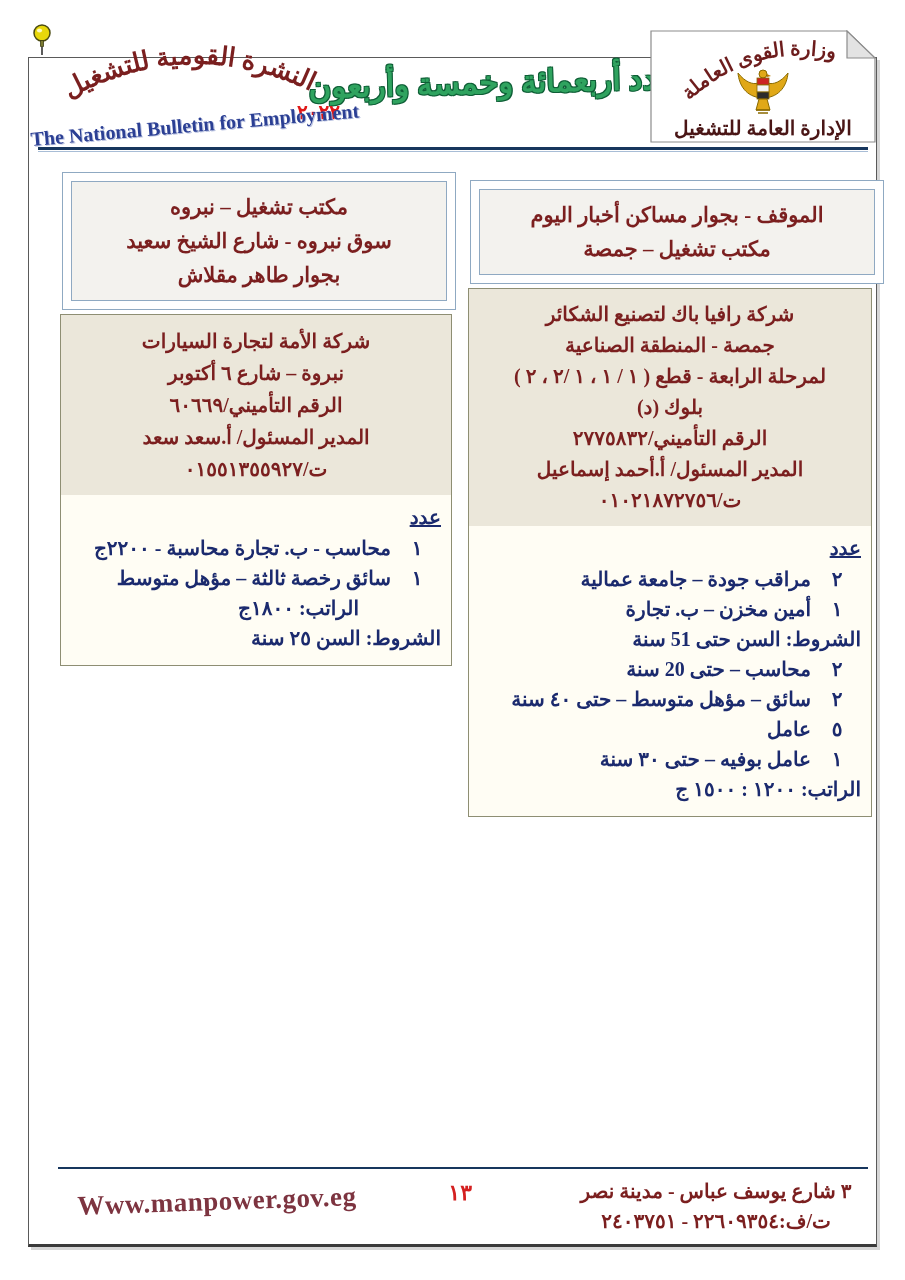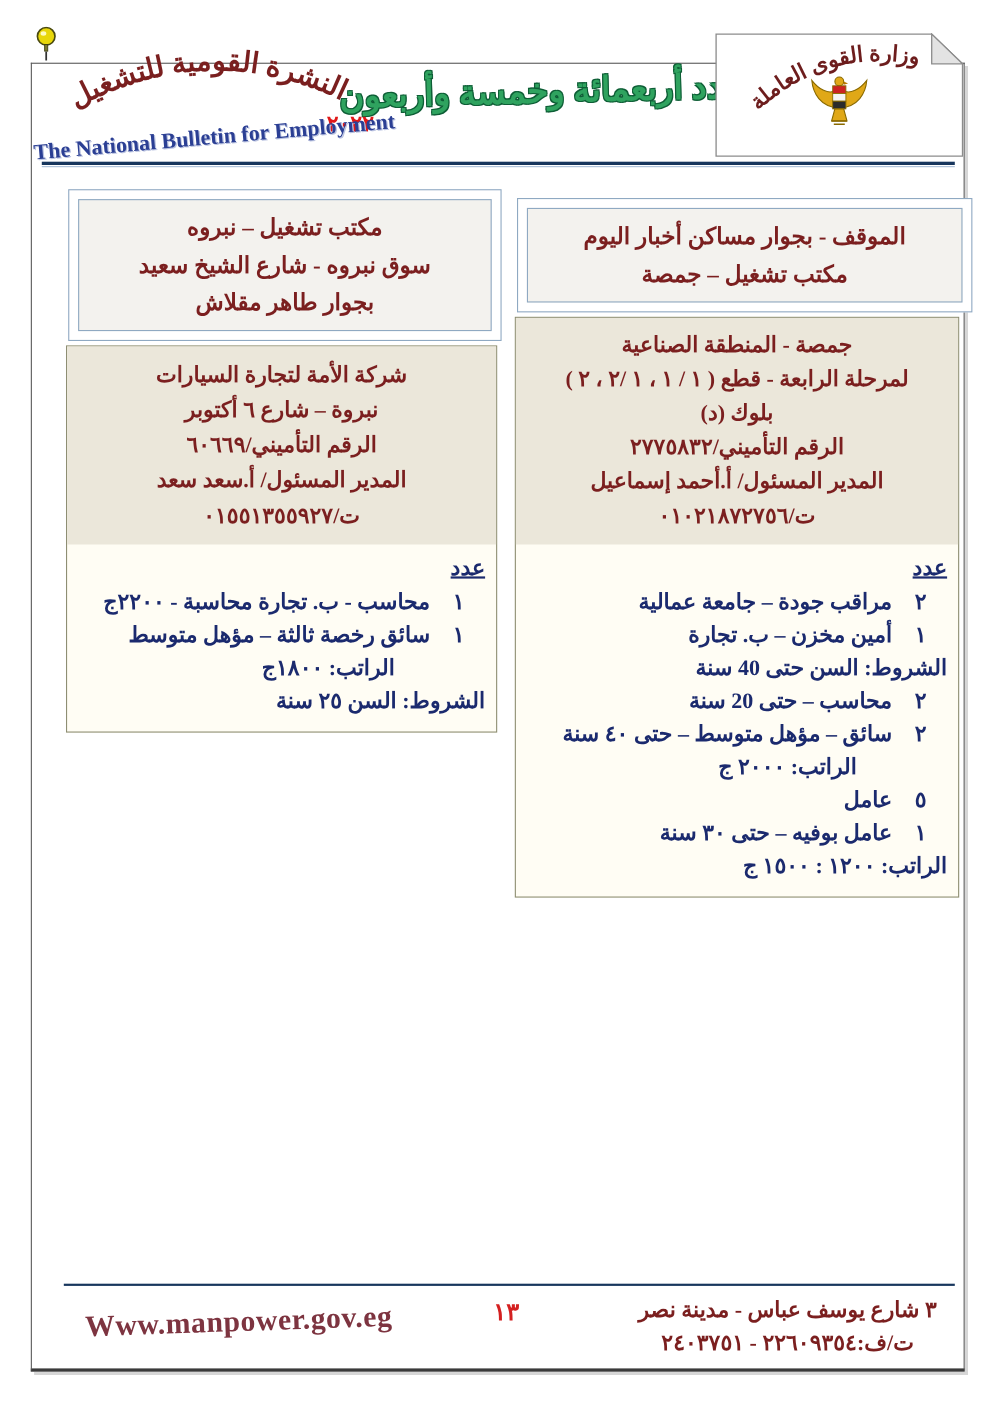--- a/index.html
+++ b/index.html
@@ -109,20 +109,21 @@
       <path d="M28 30 C44 29 51 17 52 5 C45 14 37 17 32 15 L28 22 Z" fill="#e0a817" stroke="#8a6a00" stroke-width="1"></path>
       <circle cx="27" cy="6" r="4" fill="#e0a817" stroke="#8a6a00" stroke-width="1"></circle>
       <path d="M31 6 L35 8 L31 9 Z" fill="#b87700"></path>
       <rect x="21" y="10" width="12" height="7" fill="#cc2222" stroke="#8a6a00" stroke-width="0.8"></rect>
       <rect x="21" y="17" width="12" height="7" fill="#f5f5f5" stroke="#8a6a00" stroke-width="0.8"></rect>
       <rect x="21" y="24" width="12" height="7" fill="#2b2b2b" stroke="#8a6a00" stroke-width="0.8"></rect>
       <path d="M23 31 L31 31 L34 42 L20 42 Z" fill="#e0a817" stroke="#8a6a00" stroke-width="1"></path>
       <path d="M20 42 L34 42 M22 45 L32 45" stroke="#8a6a00" stroke-width="1.4"></path>
     </g>
   </svg>
+  <div class="abs ministry-dept">الإدارة العامة للتشغيل</div>
 </div>
 
 <div class="abs header-rule"></div>
 
 <div class="abs office-box office-right">
   <div class="office-inner">
     <div>الموقف - بجوار مساكن أخبار اليوم</div>
     <div>مكتب تشغيل – جمصة</div>
   </div>
 </div>
@@ -130,47 +131,47 @@
 <div class="abs office-box office-left">
   <div class="office-inner">
     <div>مكتب تشغيل – نبروه</div>
     <div>سوق نبروه - شارع الشيخ سعيد</div>
     <div>بجوار طاهر مقلاش</div>
   </div>
 </div>
 
 <div class="abs card card-right">
   <div class="card-info">
+    <div>شركة رافيا باك لتصنيع الشكائر</div>
     <div>جمصة - المنطقة الصناعية</div>
     <div>لمرحلة الرابعة - قطع ( ١ / ١ ، ١ /٢ ، ٢ )</div>
     <div>بلوك (د)</div>
     <div>الرقم التأميني/٢٧٧٥٨٣٢</div>
     <div>المدير المسئول/ أ.أحمد إسماعيل</div>
     <div>ت/٠١٠٢١٨٧٢٧٥٦</div>
   </div>
   <div class="card-jobs">
     <div class="jobs-header">عدد</div>
     <div class="job-row">
       <span class="job-count">٢</span>
       <span class="job-text">مراقب جودة – جامعة عمالية</span>
     </div>
     <div class="job-row">
       <span class="job-count">١</span>
       <span class="job-text">أمين مخزن – ب. تجارة</span>
     </div>
-    <div class="job-row flush">الشروط: السن حتى 40 سنة</div>
+    <div class="job-row flush">الشروط: السن حتى 51 سنة</div>
     <div class="job-row">
       <span class="job-count">٢</span>
       <span class="job-text">محاسب – حتى 20 سنة</span>
     </div>
     <div class="job-row">
       <span class="job-count">٢</span>
       <span class="job-text">سائق – مؤهل متوسط – حتى ٤٠ سنة</span>
     </div>
-    <div class="job-row salary">الراتب: ٢٠٠٠ ج</div>
     <div class="job-row">
       <span class="job-count">٥</span>
       <span class="job-text">عامل</span>
     </div>
     <div class="job-row">
       <span class="job-count">١</span>
       <span class="job-text">عامل بوفيه – حتى ٣٠ سنة</span>
     </div>
     <div class="job-row flush">الراتب: ١٢٠٠ : ١٥٠٠ ج</div>
   </div>

